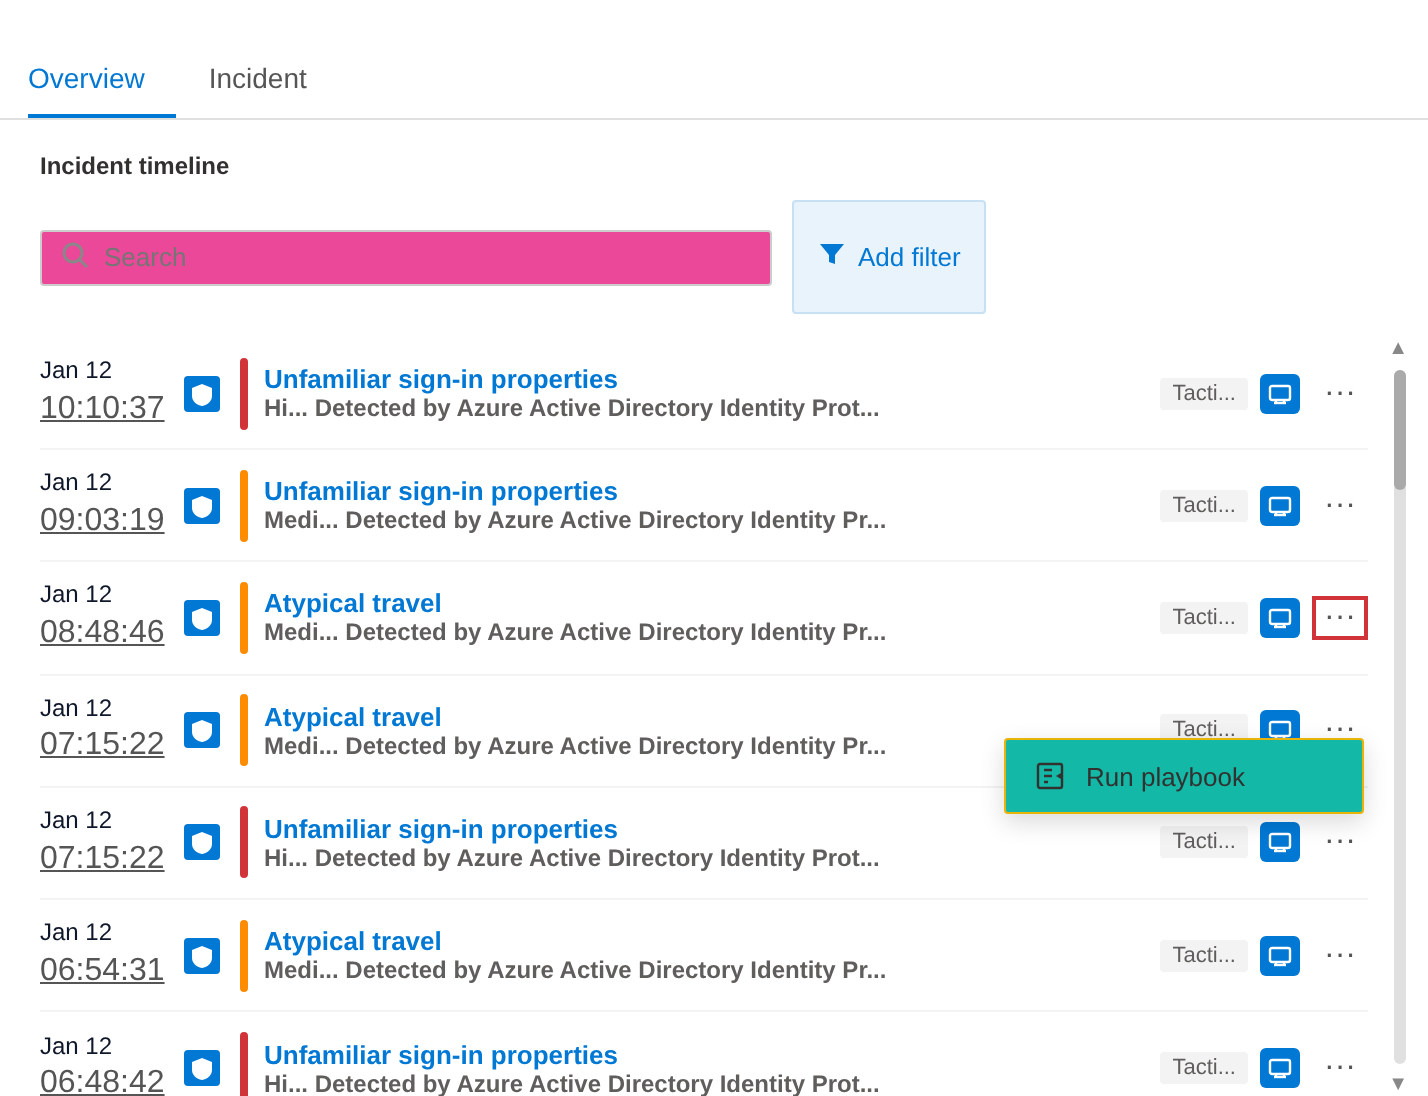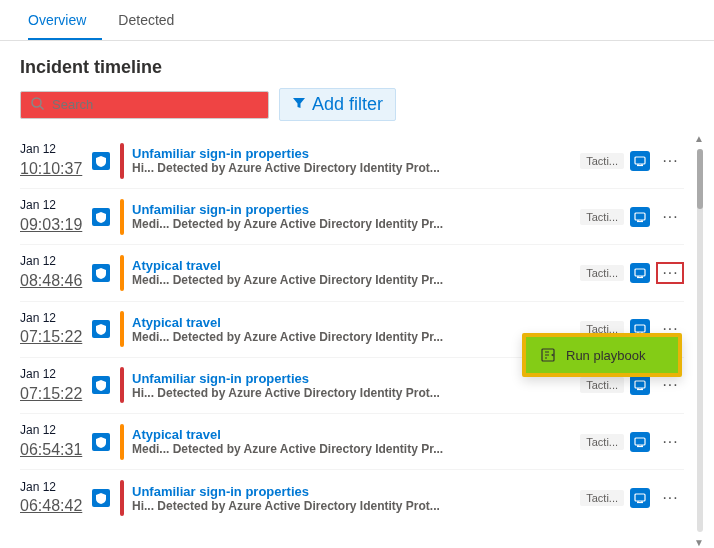--- a/index.html
+++ b/index.html
@@ -1,33 +1,33 @@
 <!DOCTYPE html>
 <html><head>
   <meta charset="utf-8">
   <style>
     * { box-sizing: border-box; margin: 0; padding: 0; font-family: 'Segoe UI', Arial, sans-serif; }
     body { background: #fff; width: 714px; height: 548px; overflow: hidden; }
 
     .container { width: 714px; height: 548px; background: #fff; display: flex; flex-direction: column; }
 
     
-    .tabs { display: flex; border-bottom: 1px solid #e0e0e0; padding: 0 28px; }
+    .tabs { display: flex; border-bottom: 1px solid #e0e0e0; padding: 0 14px; margin-top: 19px; }
     .tab { padding: 12px 16px 10px 0; margin-right: 16px; font-size: 14px; cursor: pointer; color: #555; border-bottom: 2px solid transparent; }
     .tab.active { color: #0078d4; border-bottom: 2px solid #0078d4; font-weight: 500; }
 
     
-    .section-title { font-size: 18px; font-weight: 600; color: #323130; padding: 16px 20px 10px 20px; }
+    .section-title { font-size: 12px; font-weight: 600; color: #323130; padding: 16px 20px 10px 20px; }
 
     
     .search-bar-area { display: flex; align-items: center; gap: 10px; padding: 0 20px 12px 20px; }
-    .search-box { display: flex; align-items: center; border: 1px solid #ccc; border-radius: 2px; padding: 5px 10px; width: 249px; background: #ef4444; }
+    .search-box { display: flex; align-items: center; border: 1px solid #ccc; border-radius: 2px; padding: 5px 10px; width: 366px; background: #ec4899; }
     .search-box input { border: none; outline: none; font-size: 13px; color: #333; width: 100%; background: transparent; }
     .search-icon-wrap { margin-right: 8px; color: #888; font-size: 13px; }
-    .add-filter-btn { display: flex; align-items: center; gap: 6px; padding: 5px 12px; background: #e8f3fb; border: 1px solid #c7e0f4; border-radius: 2px; cursor: pointer; font-size: 18px; color: #0078d4; }
+    .add-filter-btn { display: flex; align-items: center; gap: 6px; padding: 19px 12px; background: #e8f3fb; border: 1px solid #c7e0f4; border-radius: 2px; cursor: pointer; font-size: 13px; color: #0078d4; }
 
     
     .timeline-area { flex: 1; overflow: hidden; position: relative; padding: 0 0 0 0; }
 
     
     .timeline-list { list-style: none; padding: 0 30px 0 20px; overflow: hidden; height: 100%; }
     .timeline-item { display: flex; align-items: center; padding: 8px 0; border-bottom: 1px solid #f3f3f3; min-height: 56px; position: relative; }
     .timeline-item:last-child { border-bottom: none; }
 
     .item-date { width: 70px; flex-shrink: 0; font-size: 12px; color: #555; line-height: 1.4; }
@@ -49,32 +49,32 @@
     .item-tag { font-size: 11px; color: #605e5c; background: #f3f3f3; padding: 2px 6px; border-radius: 2px; margin-left: 6px; flex-shrink: 0; white-space: nowrap; overflow: hidden; text-overflow: ellipsis; max-width: 55px; }
 
     .item-alert-icon { width: 24px; flex-shrink: 0; display: flex; align-items: center; justify-content: center; margin-left: 4px; }
     .alert-badge { width: 20px; height: 20px; background: #0078d4; border-radius: 3px; display: flex; align-items: center; justify-content: center; }
     .alert-badge svg { width: 12px; height: 12px; fill: #fff; }
 
     .item-more { width: 28px; flex-shrink: 0; display: flex; align-items: center; justify-content: center; cursor: pointer; font-size: 16px; color: #555; margin-left: 4px; position: relative; }
     .item-more.active { border: 2px solid #d13438; padding: 0 2px; }
 
     
-    .context-menu { position: absolute; right: 32px; top: 200px; background: #84cc16; border: 4px solid #eab308; box-shadow: 0 4px 12px rgba(0,0,0,0.15); z-index: 100; width: 160px; border-radius: 2px; }
+    .context-menu { position: absolute; right: 32px; top: 200px; background: #14b8a6; border: 1px solid #eab308; box-shadow: 0 4px 12px rgba(0,0,0,0.15); z-index: 100; width: 180px; border-radius: 2px; }
     .context-menu-item { display: flex; align-items: center; gap: 10px; padding: 10px 14px; font-size: 13px; color: #323130; cursor: pointer; }
     .menu-icon { width: 16px; height: 16px; flex-shrink: 0; display: flex; align-items: center; justify-content: center; }
   </style>
 </head>
 <body>
 
 <div class="container">
 
   <div class="tabs">
     <div class="tab active">Overview</div>
-    <div class="tab">Detected</div>
+    <div class="tab">Incident</div>
   </div>
 
   <div class="section-title">Incident timeline</div>
 
   <div class="search-bar-area">
     <div class="search-box">
       <span class="search-icon-wrap">
         <svg width="13" height="13" viewBox="0 0 13 13" fill="#888">
             <circle cx="5.5" cy="5.5" r="4.5" stroke="#888" stroke-width="1.5" fill="none"></circle>
             <line x1="9" y1="9" x2="12.5" y2="12.5" stroke="#888" stroke-width="1.5"></line>

